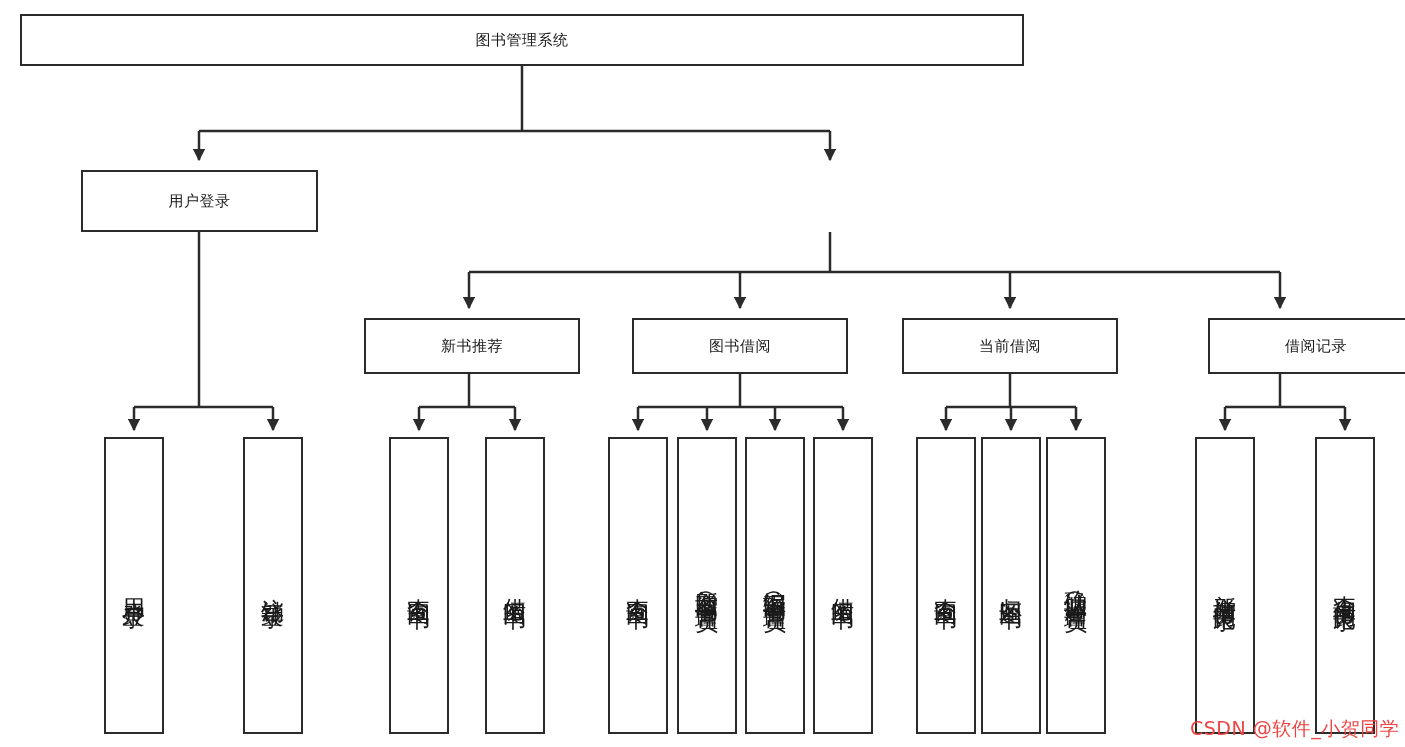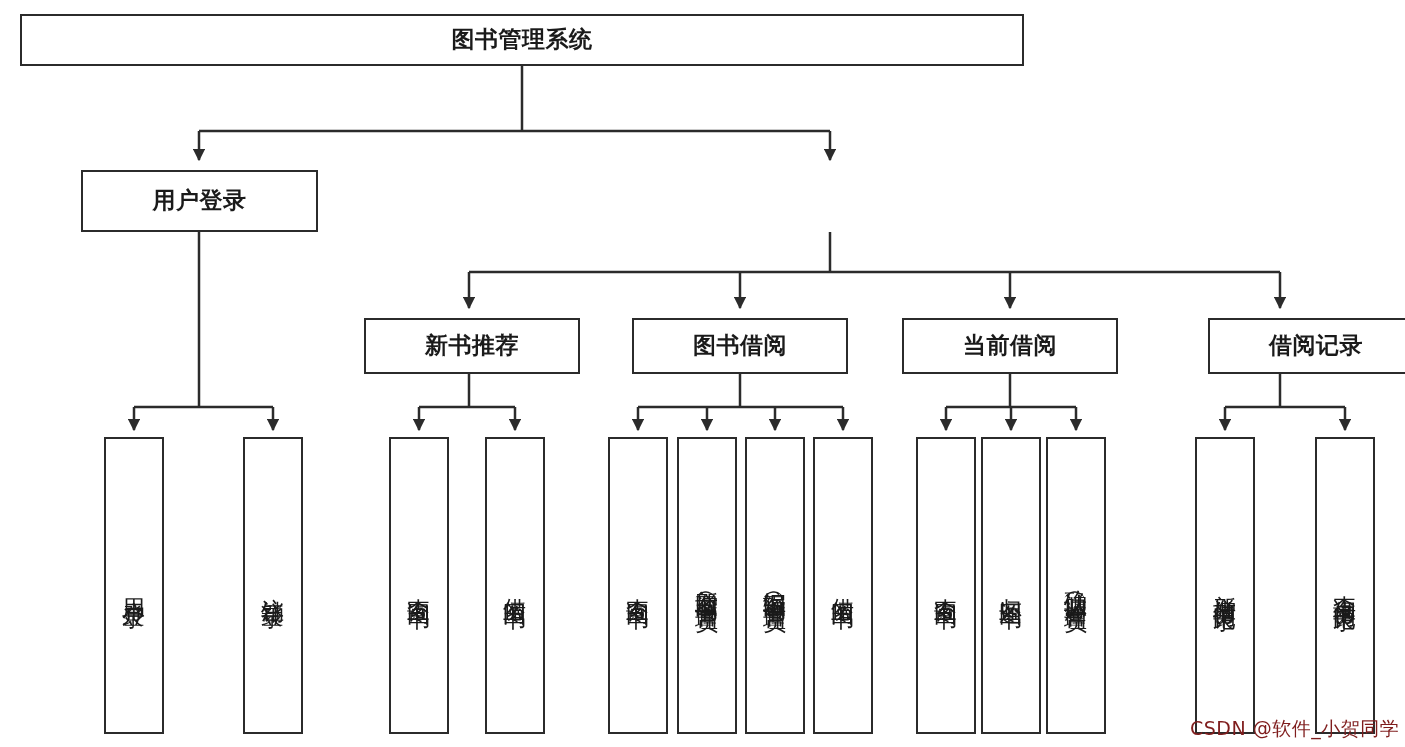--- a/index.html
+++ b/index.html
@@ -29,45 +29,44 @@
     box-sizing: border-box;
     border: 2.5px solid #2b2b2b;
     background: #ffffff;
     display: flex;
     align-items: center;
     justify-content: center;
     color: #1a1a1a;
     z-index: 2;
   }
   .node-h {
-    font-size: 23px;
+    font-size: 15px;
     letter-spacing: 0.5px;
     line-height: 1.1;
-    font-weight: bold;
   }
   .node-v {
     font-size: 23px;
     writing-mode: vertical-rl;
     text-orientation: upright;
     letter-spacing: 3px;
     line-height: 1.05;
     padding: 4px 0;
     white-space: nowrap;
     justify-content: center;
     align-items: center;
   }
   .node-v .vtext {
     writing-mode: vertical-rl;
     text-orientation: upright;
     display: block;
     text-align: center;
   }
   .watermark {
     position: absolute;
-    color: #7f1d1d;
+    color: #ef4444;
     font-size: 19px;
     letter-spacing: 0.5px;
     z-index: 5;
     white-space: nowrap;
   }
 </style>
 </head>
 <body>
 
 <div id="canvas">

